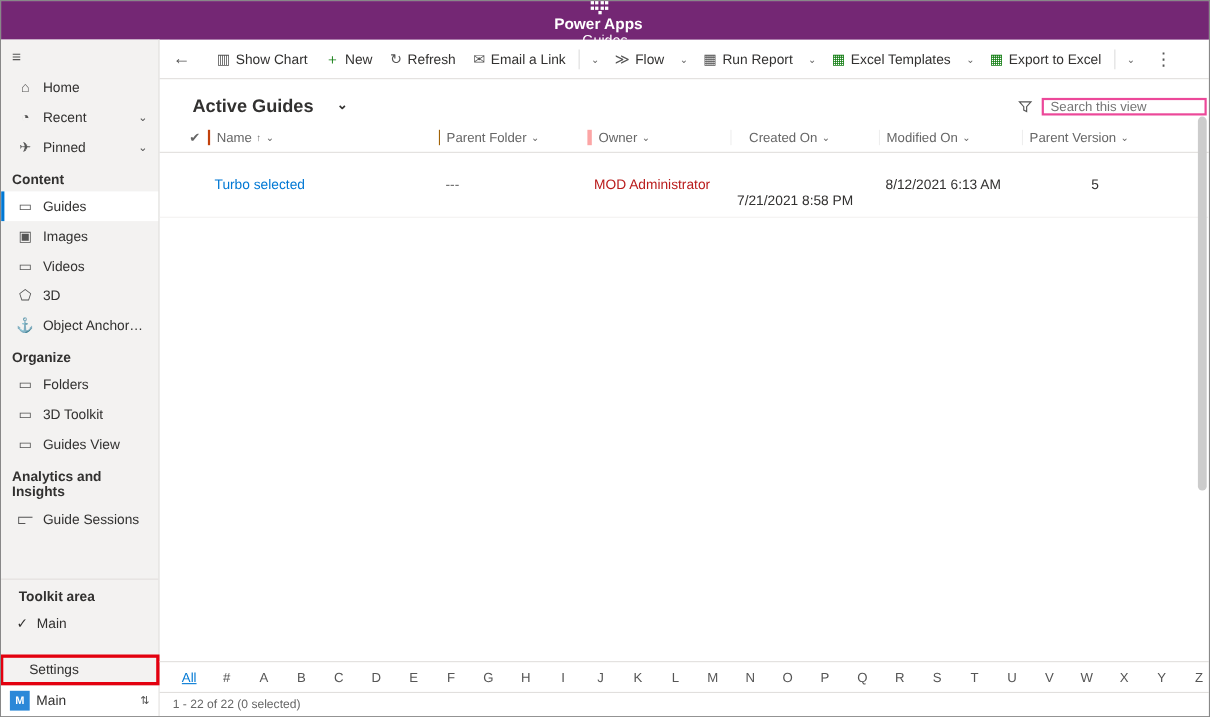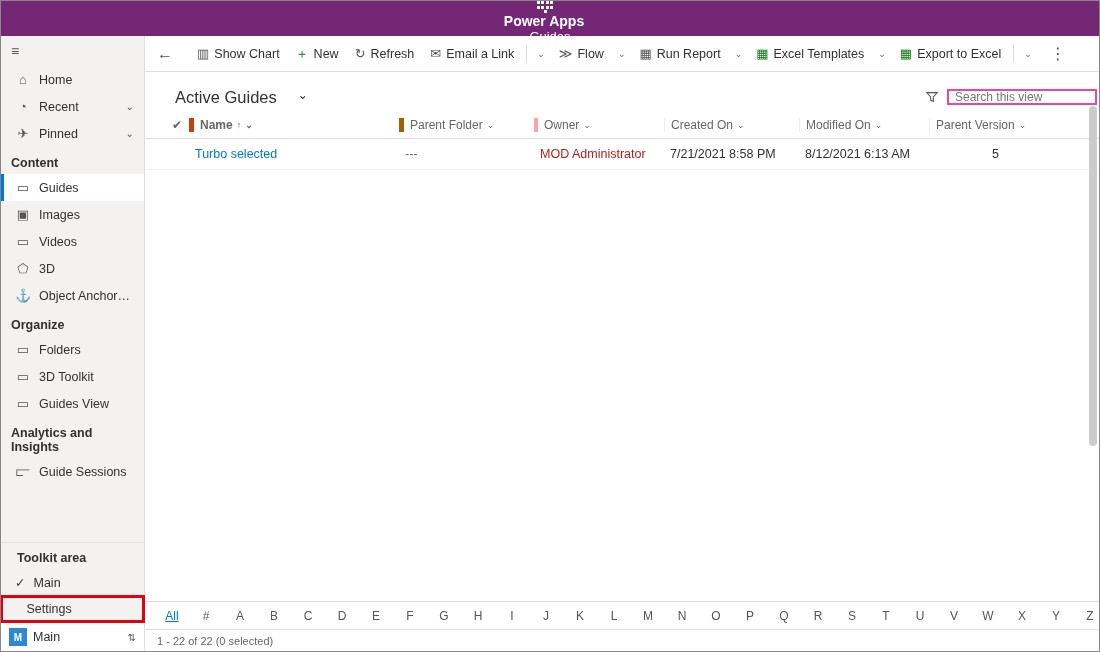--- a/index.html
+++ b/index.html
@@ -21,59 +21,59 @@
   .nav { flex:1; overflow:hidden; }
   .navitem { display:flex; align-items:center; padding:6px 10px 6px 14px; gap:8px; cursor:pointer; color:#323130;}
   .navitem .ico { width:16px; display:flex; justify-content:center; color:#555; font-size:13px;}
   .navitem .chev { margin-left:auto; color:#555; font-size:10px;}
   .navsection { padding:9px 10px 4px 10px; font-weight:600; font-size:12.5px; color:#323130;}
   .navitem.active { background:#fff; border-left:3px solid #0078d4; padding-left:11px;}
   .navitem.truncate span.lbl { white-space:nowrap; overflow:hidden; text-overflow:ellipsis; max-width:95px;}
   .sidebar-bottom { border-top:1px solid #e1dfdd; }
   .changearea { padding:8px 10px 4px 16px; font-weight:600; font-size:12.5px;}
   .areaitem { display:flex; align-items:center; padding:6px 10px 6px 14px; gap:8px; cursor:pointer; font-size:12.5px;}
-  .areaitem.highlight { outline:3px solid #e3000f; outline-offset:-2px;}
+  .areaitem.highlight { outline:3px solid #e3000f; outline-offset:-2px;margin-top:16px;}
   .areaswitch { display:flex; align-items:center; padding:5px 8px; gap:6px; background:#fff; border-top:1px solid #e1dfdd;}
   .areaswitch .badge { width:18px; height:18px; background:#2b88d8; color:#fff; font-size:10px; display:flex;align-items:center;justify-content:center; font-weight:600;}
   .areaswitch .name { flex:1; font-size:12.5px;}
   .areaswitch .upd { font-size:10px; color:#555;}
   
   .main { flex:1; display:flex; flex-direction:column; }
   .cmdbar { height:36px; border-bottom:1px solid #e1dfdd; display:flex; align-items:center; padding:0 8px; gap:4px; font-size:12.5px; color:#323130;}
   .cmdbar .btn { display:flex; align-items:center; gap:5px; padding:4px 6px; cursor:pointer; white-space:nowrap;}
   .cmdbar .btn .ic { font-size:13px; color:#555;}
   .cmdbar .btn.new .ic { color:#107c10;}
   .cmdbar .btn.excel .ic { color:#107c10;}
   .cmdbar .sep { width:1px; height:18px; background:#ddd; margin:0 2px;}
   .cmdbar .chev { font-size:9px; color:#666; padding:2px 4px; cursor:pointer;}
   .cmdbar .more { margin-left:4px; font-size:16px; cursor:pointer; padding:0 6px; color:#555;}
   .cmdbar .back { font-size:16px; color:#555; padding:4px 8px 4px 4px; cursor:pointer; margin-right:6px;}
   .viewhead { display:flex; align-items:center; padding:14px 20px 10px 30px; }
-  .viewtitle { font-size:16.5px; font-weight:400; display:flex; align-items:flex-start; gap:21px; cursor:pointer;}
+  .viewtitle { font-size:16.5px; font-weight:700; display:flex; align-items:flex-start; gap:21px; cursor:pointer;}
   .viewhead .vspacer { flex:1;}
   .viewhead .filter { font-size:14px; color:#555; padding:4px 8px; cursor:pointer;}
   .searchbox { border:2px solid #ec4899; height:16px; width:150px; display:flex; align-items:center; padding:0 6px; font-size:12px; color:#666;}
   .searchbox input { border:none; outline:none; flex:1; font-size:12px; background:transparent;}
   .gridhead { display:flex; align-items:center; padding:0 20px 6px 20px; border-bottom:1px solid #e1dfdd; font-size:12px; color:#666;}
   .colcheck { width:24px; text-align:center;}
   .col { display:flex; align-items:center; gap:4px; cursor:pointer;}
   .col .cv { font-size:9px;}
-  .col.name { width:210px; border-left:5px solid #c2410c; padding-left:6px;font-weight:bold;}
-  .col.folder { width:135px; border-left:5px solid #a16207; padding-left:6px;}
+  .col.name { width:210px; border-left:2px solid #c2410c; padding-left:6px;}
+  .col.folder { width:135px; border-left:1px solid #a16207; padding-left:6px;}
   .col.owner { width:130px; border-left:4px solid #fca5a5; padding-left:6px;}
-  .col.created { width:135px; border-left:1px solid #eee; padding-left:6px;align-items:center;}
+  .col.created { width:135px; border-left:1px solid #eee; padding-left:16px;align-items:center;}
   .col.modified { width:130px; border-left:1px solid #eee; padding-left:6px;}
   .col.schema { width:130px; border-left:1px solid #eee; padding-left:6px;}
   .gridrow { display:flex; align-items:center; padding:8px 20px; font-size:12.5px; border-bottom:1px solid #f3f2f1;}
   .gridrow .rc { width:24px;}
   .gridrow .cell { }
   .cell.name { width:210px; color:#0078d4; cursor:pointer; padding-left:6px;}
   .cell.folder { width:135px; color:#666; padding-left:6px;}
   .cell.owner { width:130px; color:#b91c1c; cursor:pointer; padding-left:6px;}
-  .cell.created { width:135px; padding-left:6px;}
+  .cell.created { width:135px; padding-left:6px;margin-top:28px;}
   .cell.modified { width:130px; padding-left:6px;}
   .cell.schema { width:70px; text-align:right; padding-left:6px;}
   .gridbody { flex:1; overflow:auto;}
   .alphabar { height:28px; border-top:1px solid #e1dfdd; display:flex; align-items:center; padding:0 12px; gap:4px; font-size:12px; color:#555;}
   .alphabar span { width:30px; text-align:center; cursor:pointer;}
   .alphabar span.allsel { color:#0078d4; text-decoration:underline;}
   .statusbar { height:22px; border-top:1px solid #e1dfdd; font-size:11px; color:#666; display:flex; align-items:center; padding:0 12px;}
   .scrollhint { position:absolute; right:2px; top:105px; width:8px; height:340px; background:#ccc; border-radius:4px;}
   svg { display:block; }
 </style>

